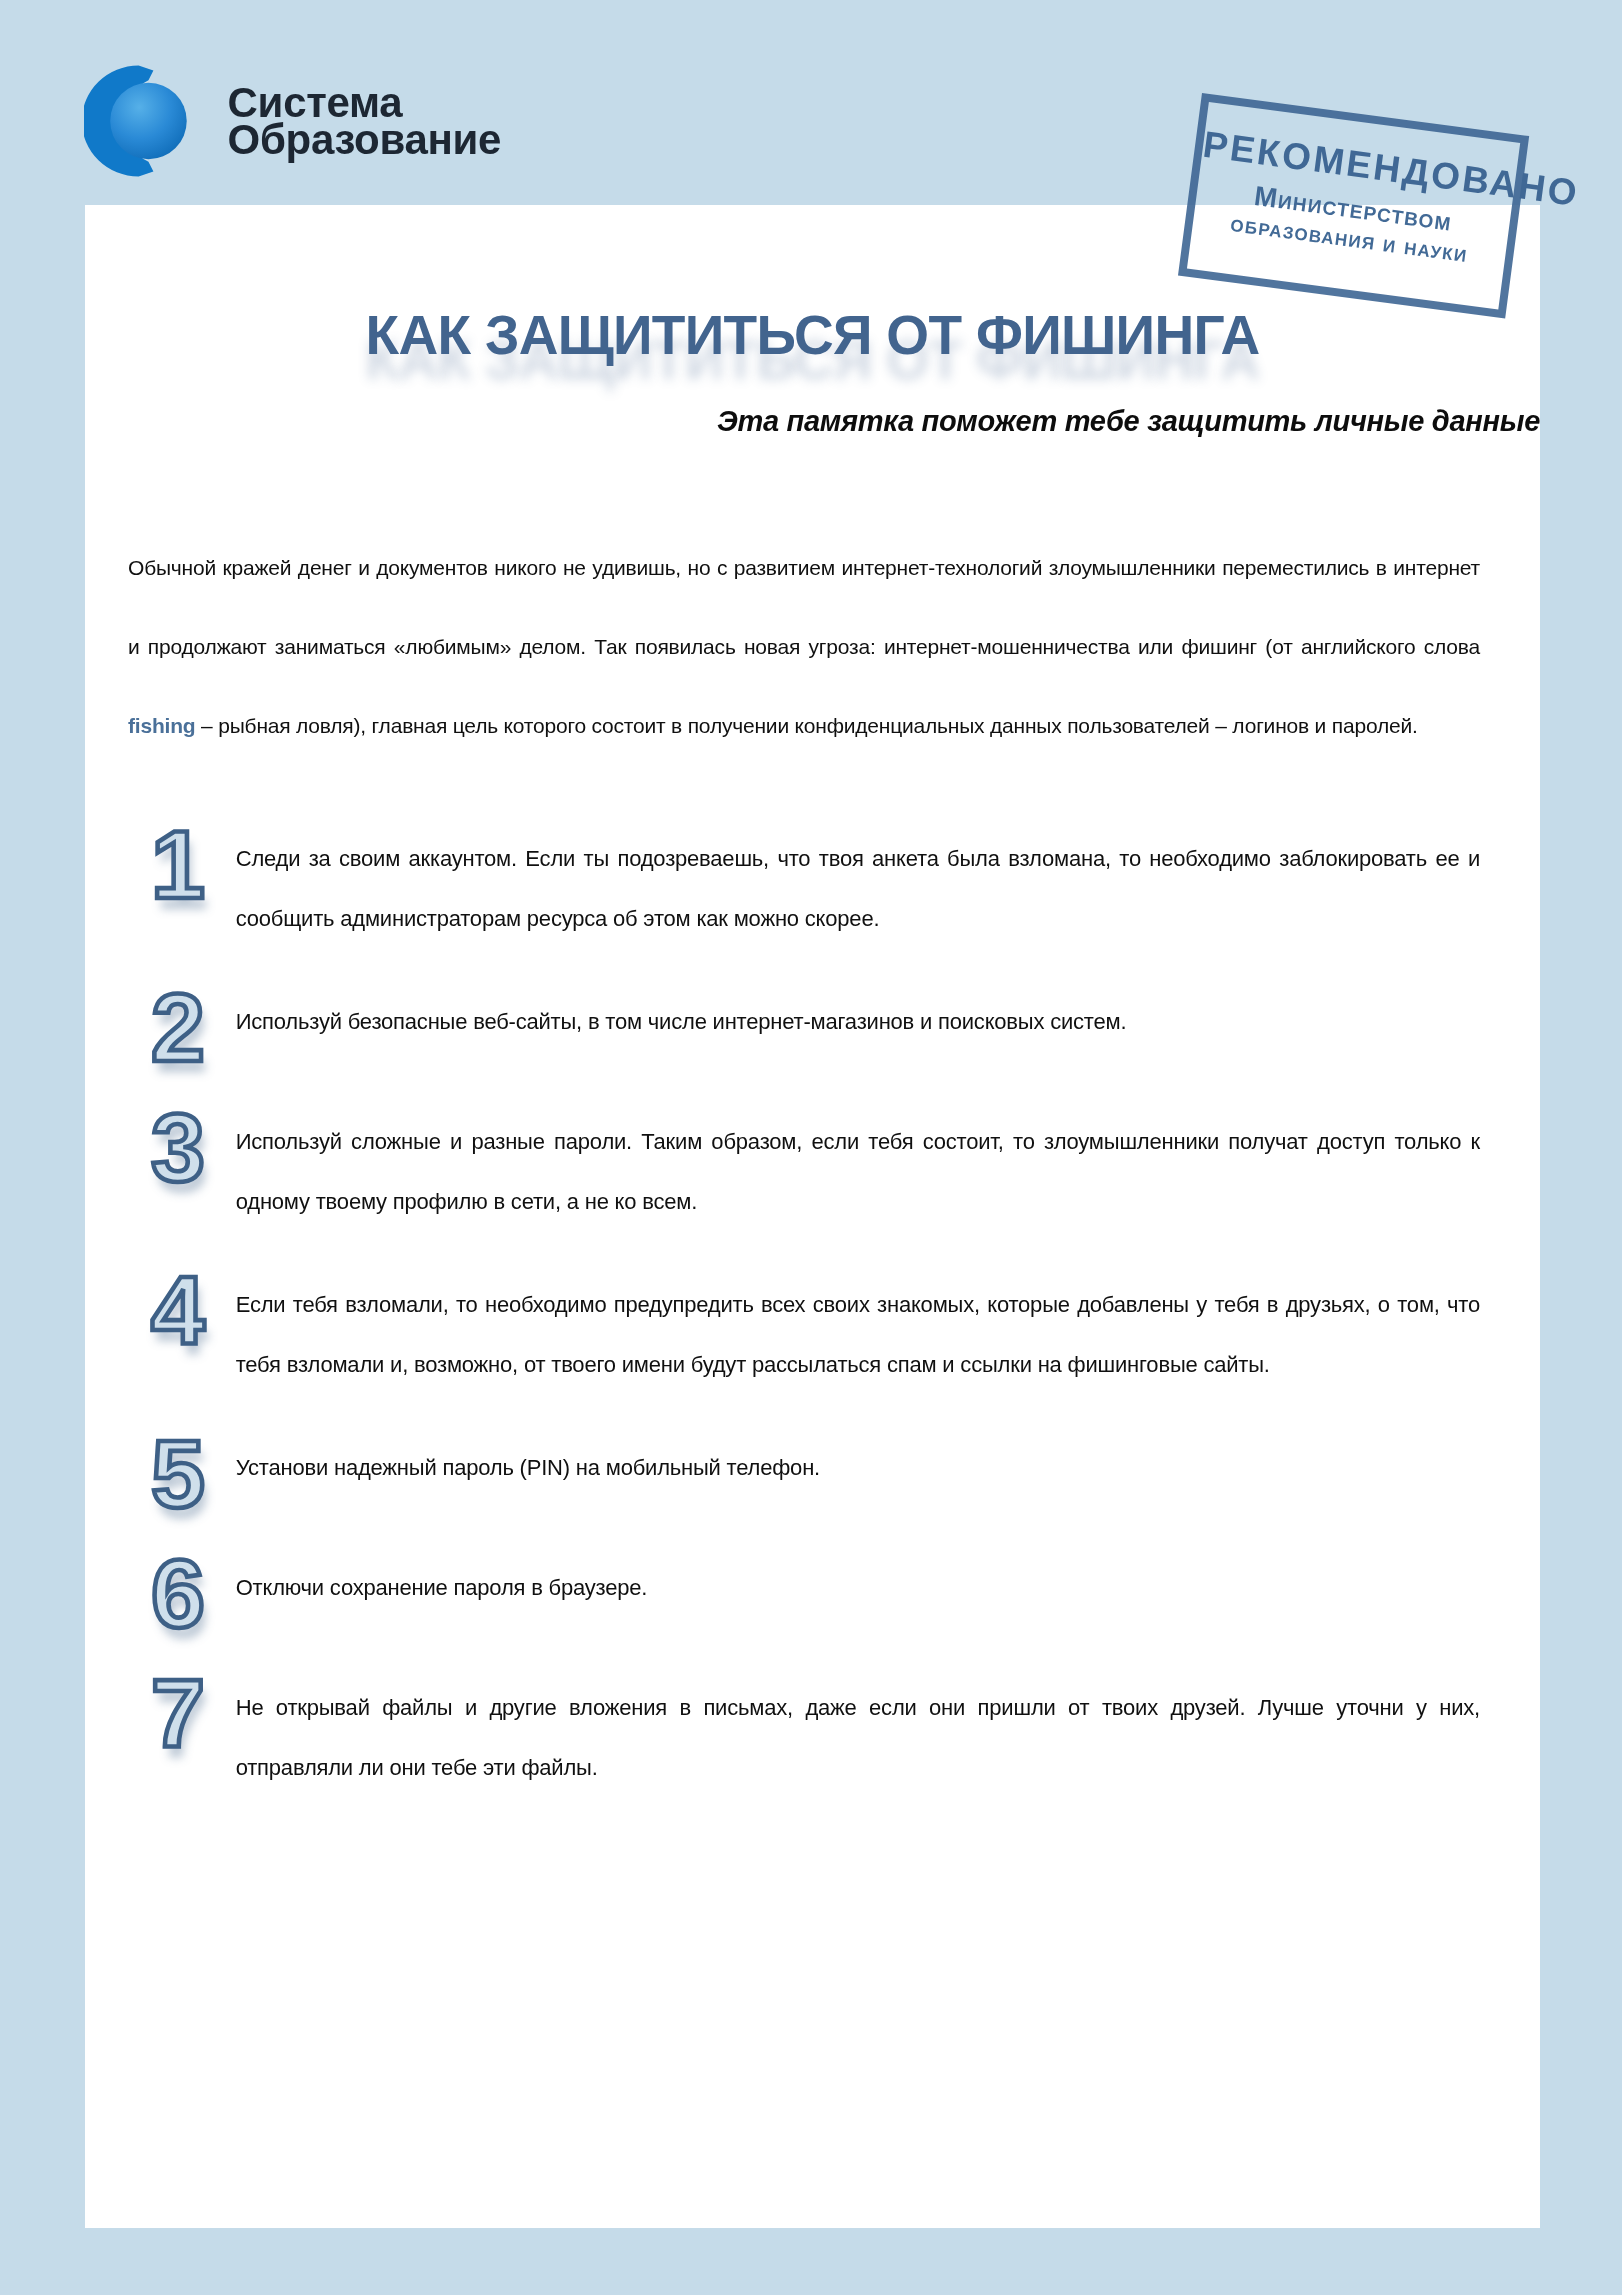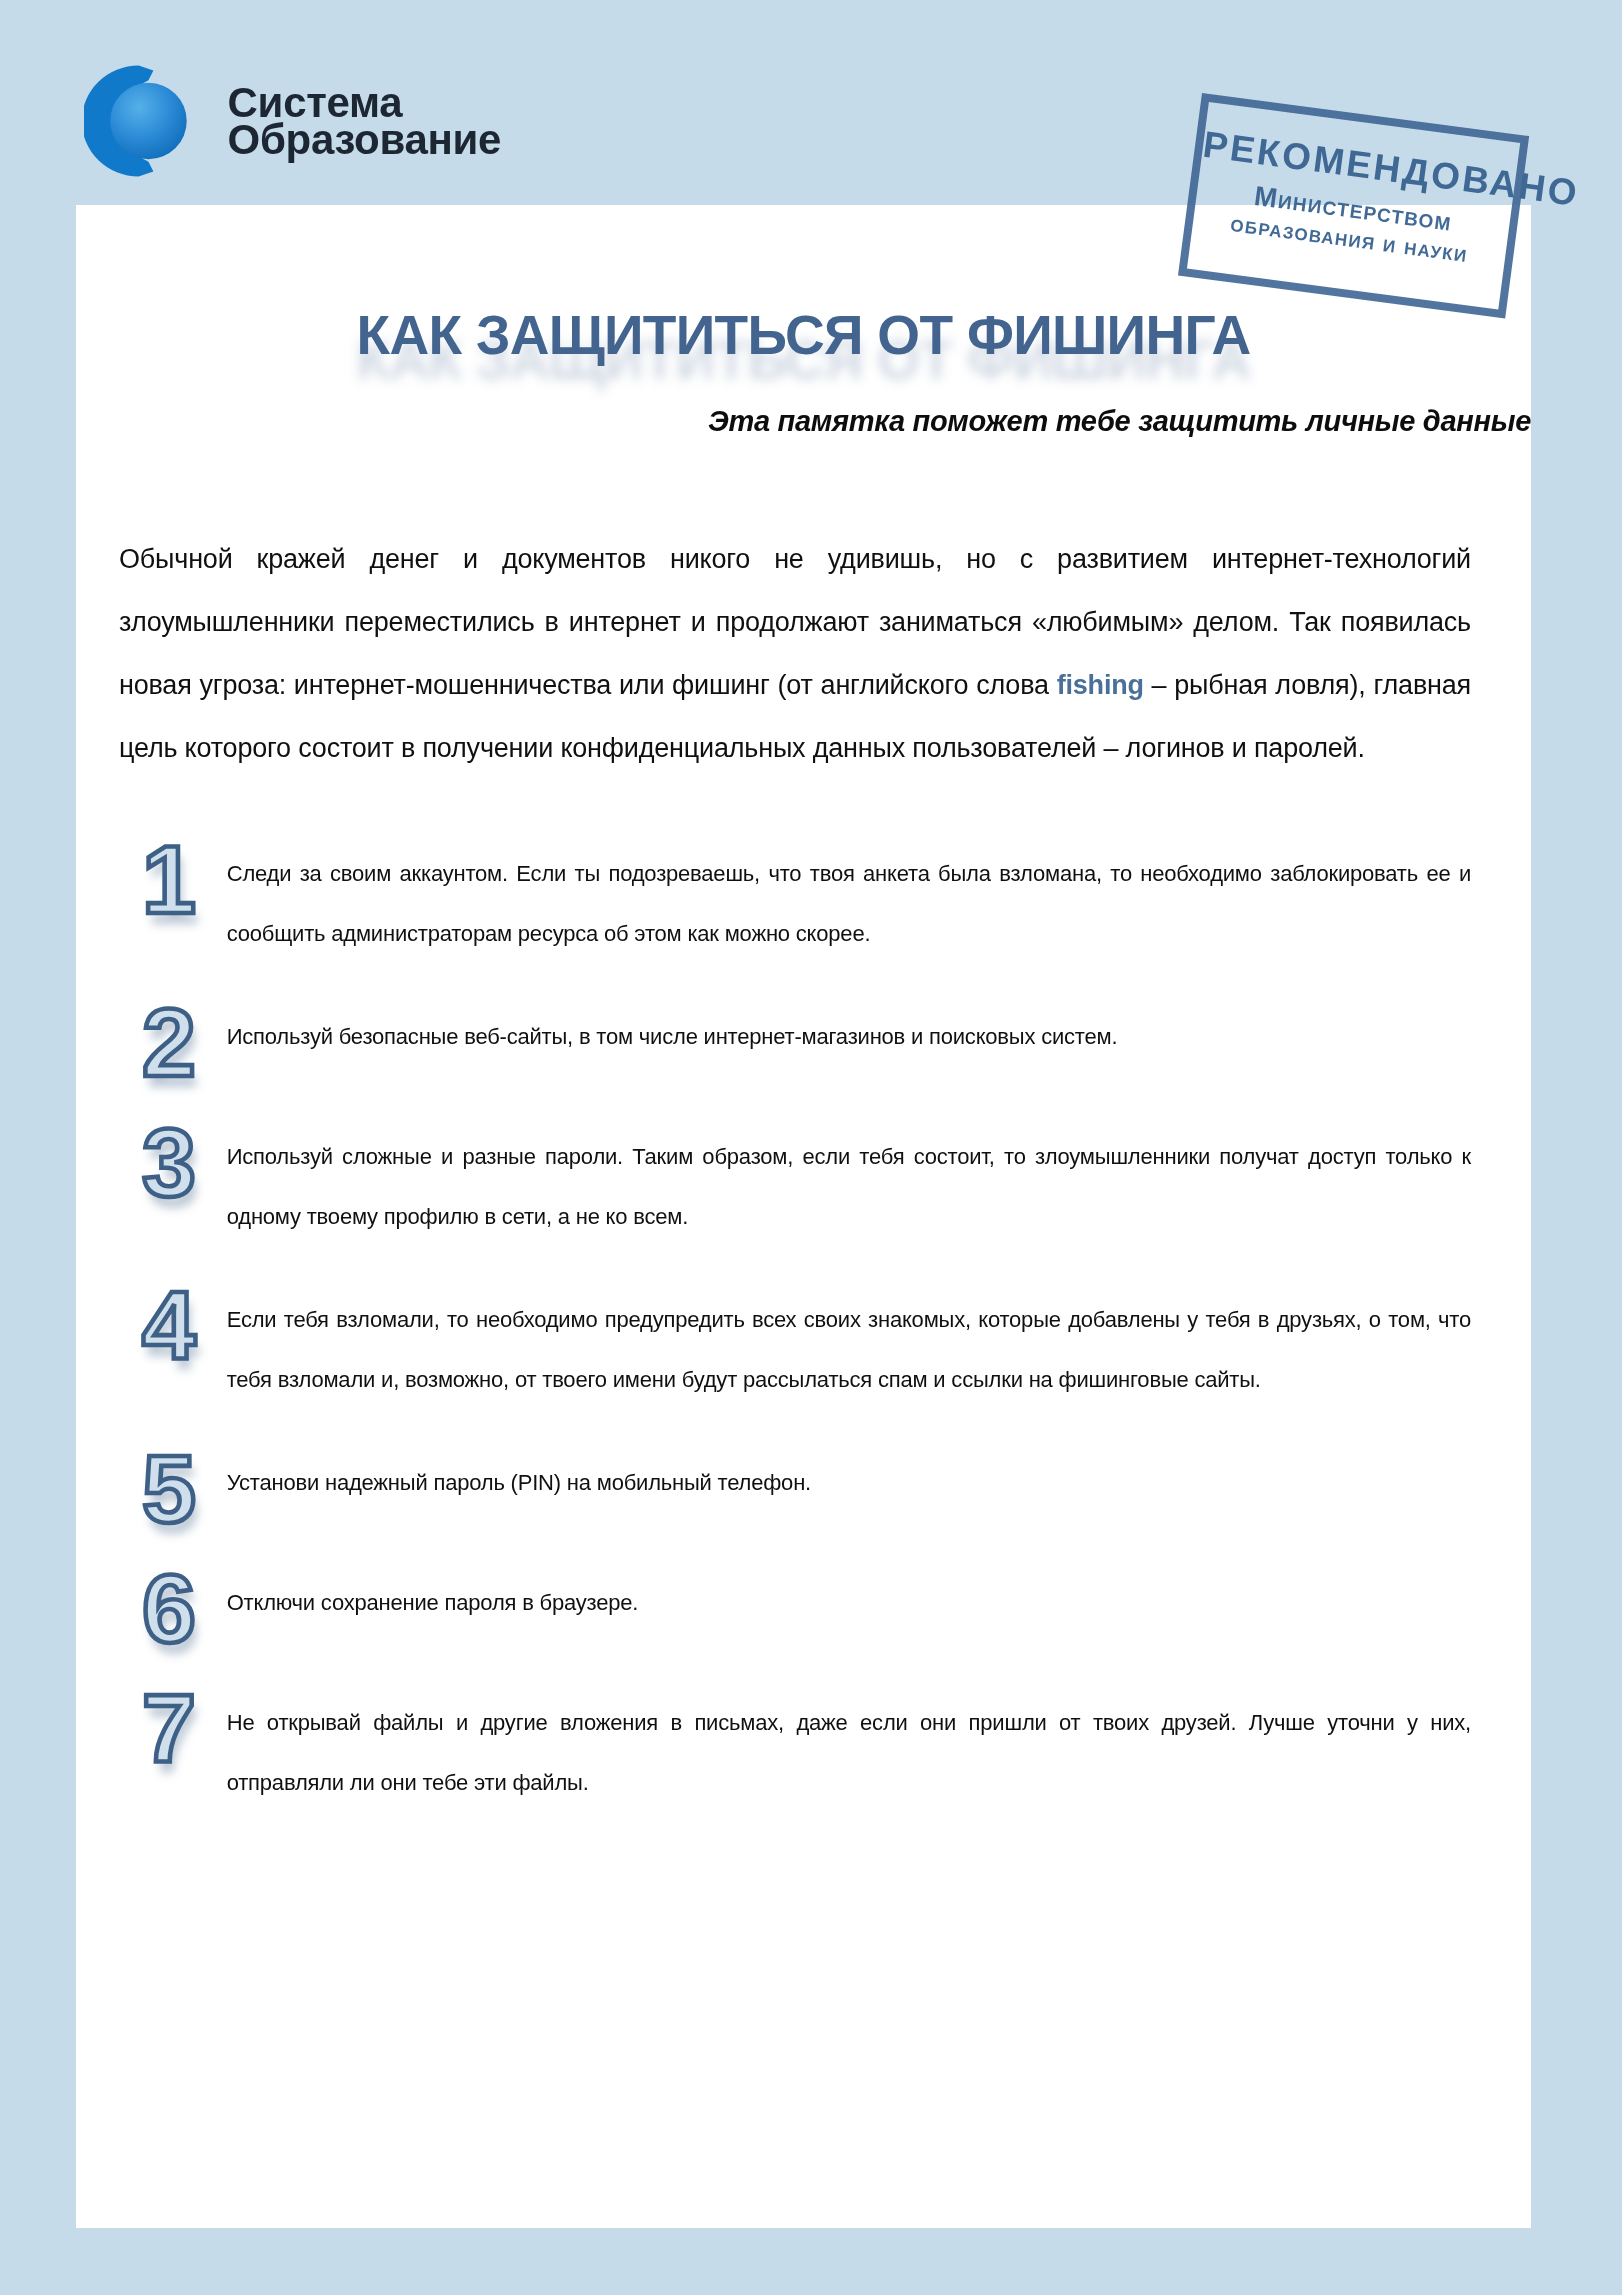--- a/index.html
+++ b/index.html
@@ -9,21 +9,21 @@
     background: #c5dbe9;
     font-family: "Liberation Sans", sans-serif;
     overflow: hidden;
     position: relative;
   }
   .page { position: relative; width: 1622px; height: 2295px; }
 
   
   .card {
     position: absolute;
-    left: 76px; top: 205px;
+    left: 85px; top: 205px;
     width: 1455px; height: 2023px;
     background: #ffffff;
   }
 
   
   .logo {
     position: absolute;
     left: 84px; top 63px; top: 63px;
     display: flex; align-items: center;
     gap: 19.6px;
@@ -65,21 +65,21 @@
     margin: 38px 0 0 0;
     text-align: right;
     font-style: italic; font-weight: 600;
     font-size: 29px; color: #0d0d0d;
     letter-spacing: -0.3px;
   }
 
   
   .intro {
     margin: 90px 60px 0 43px;
-    font-size: 27px; line-height: 63px;
+    font-size: 21px; line-height: 79px;
     text-align: justify;
     color: #101010;
     letter-spacing: -0.2px;
   }
   .fish { color: #4a7099; font-weight: 800; }
 
   
   .tips-heading {
     margin: 0; padding-top: 123px;
     text-align: center;

